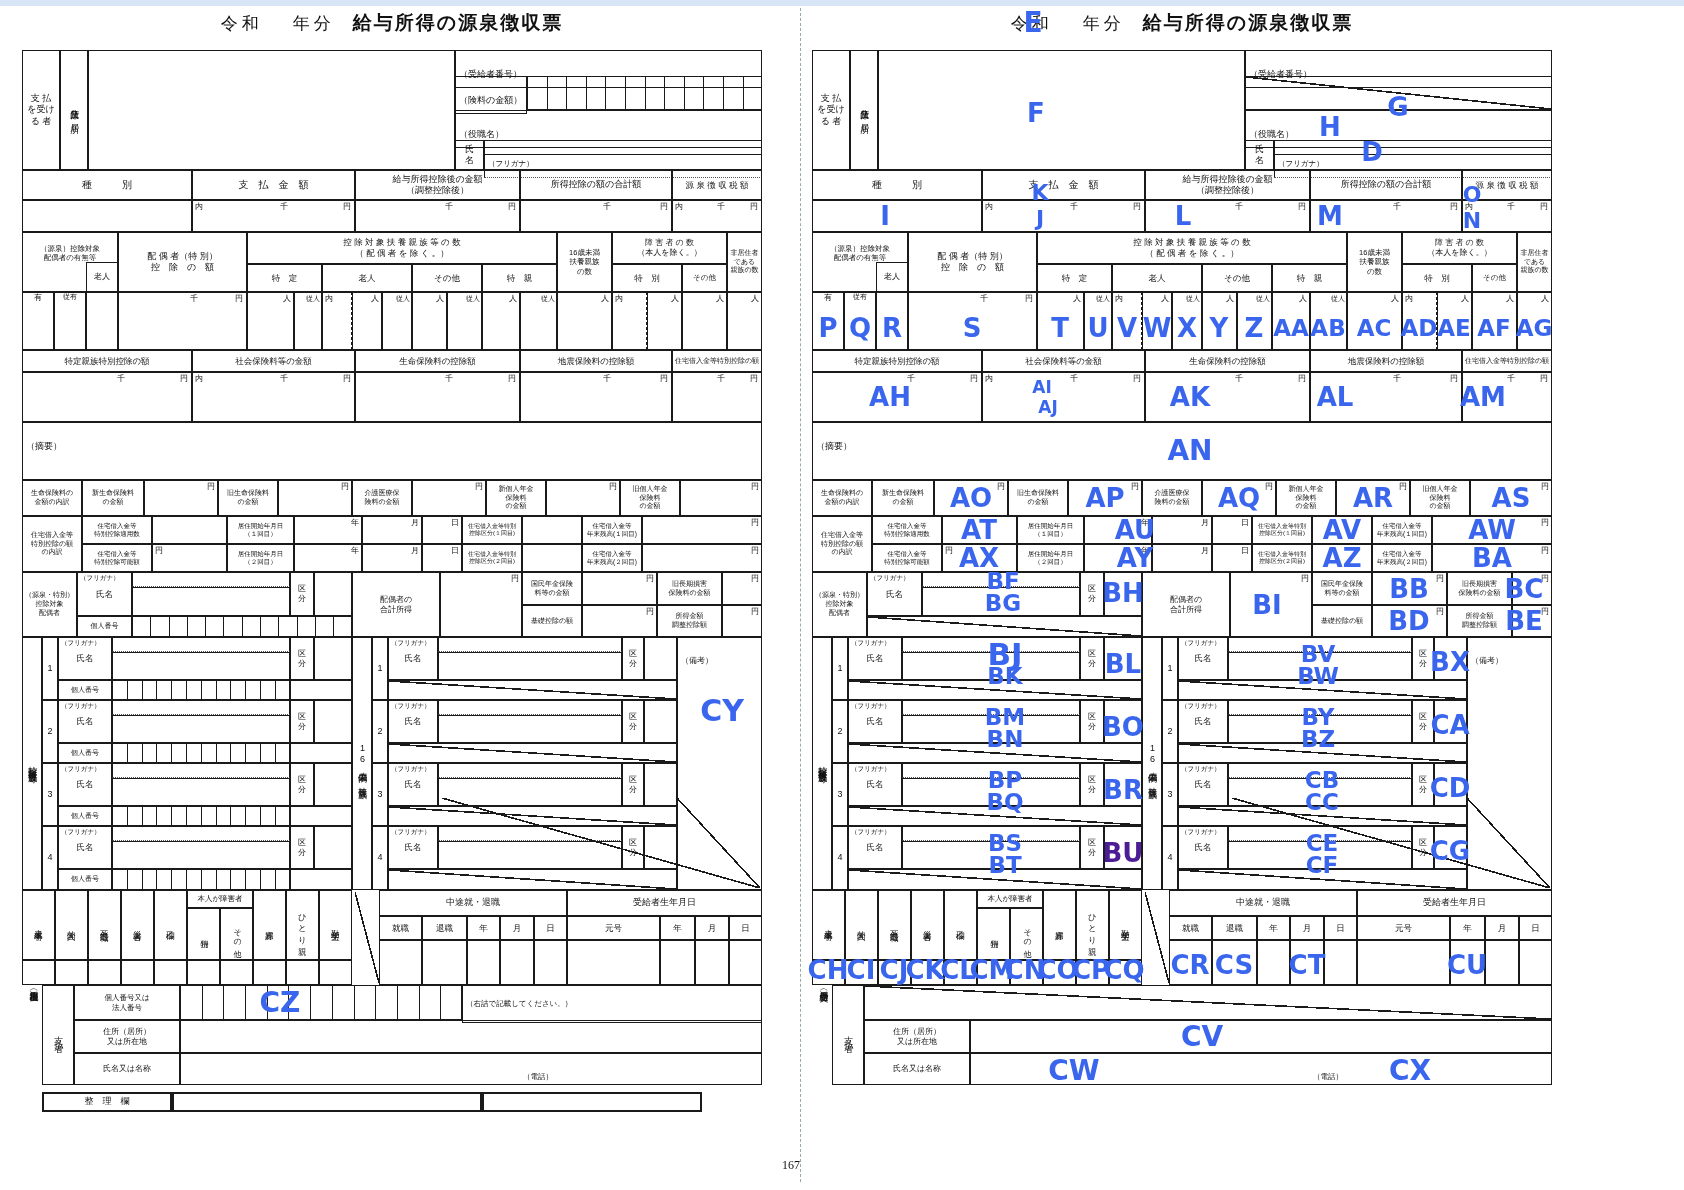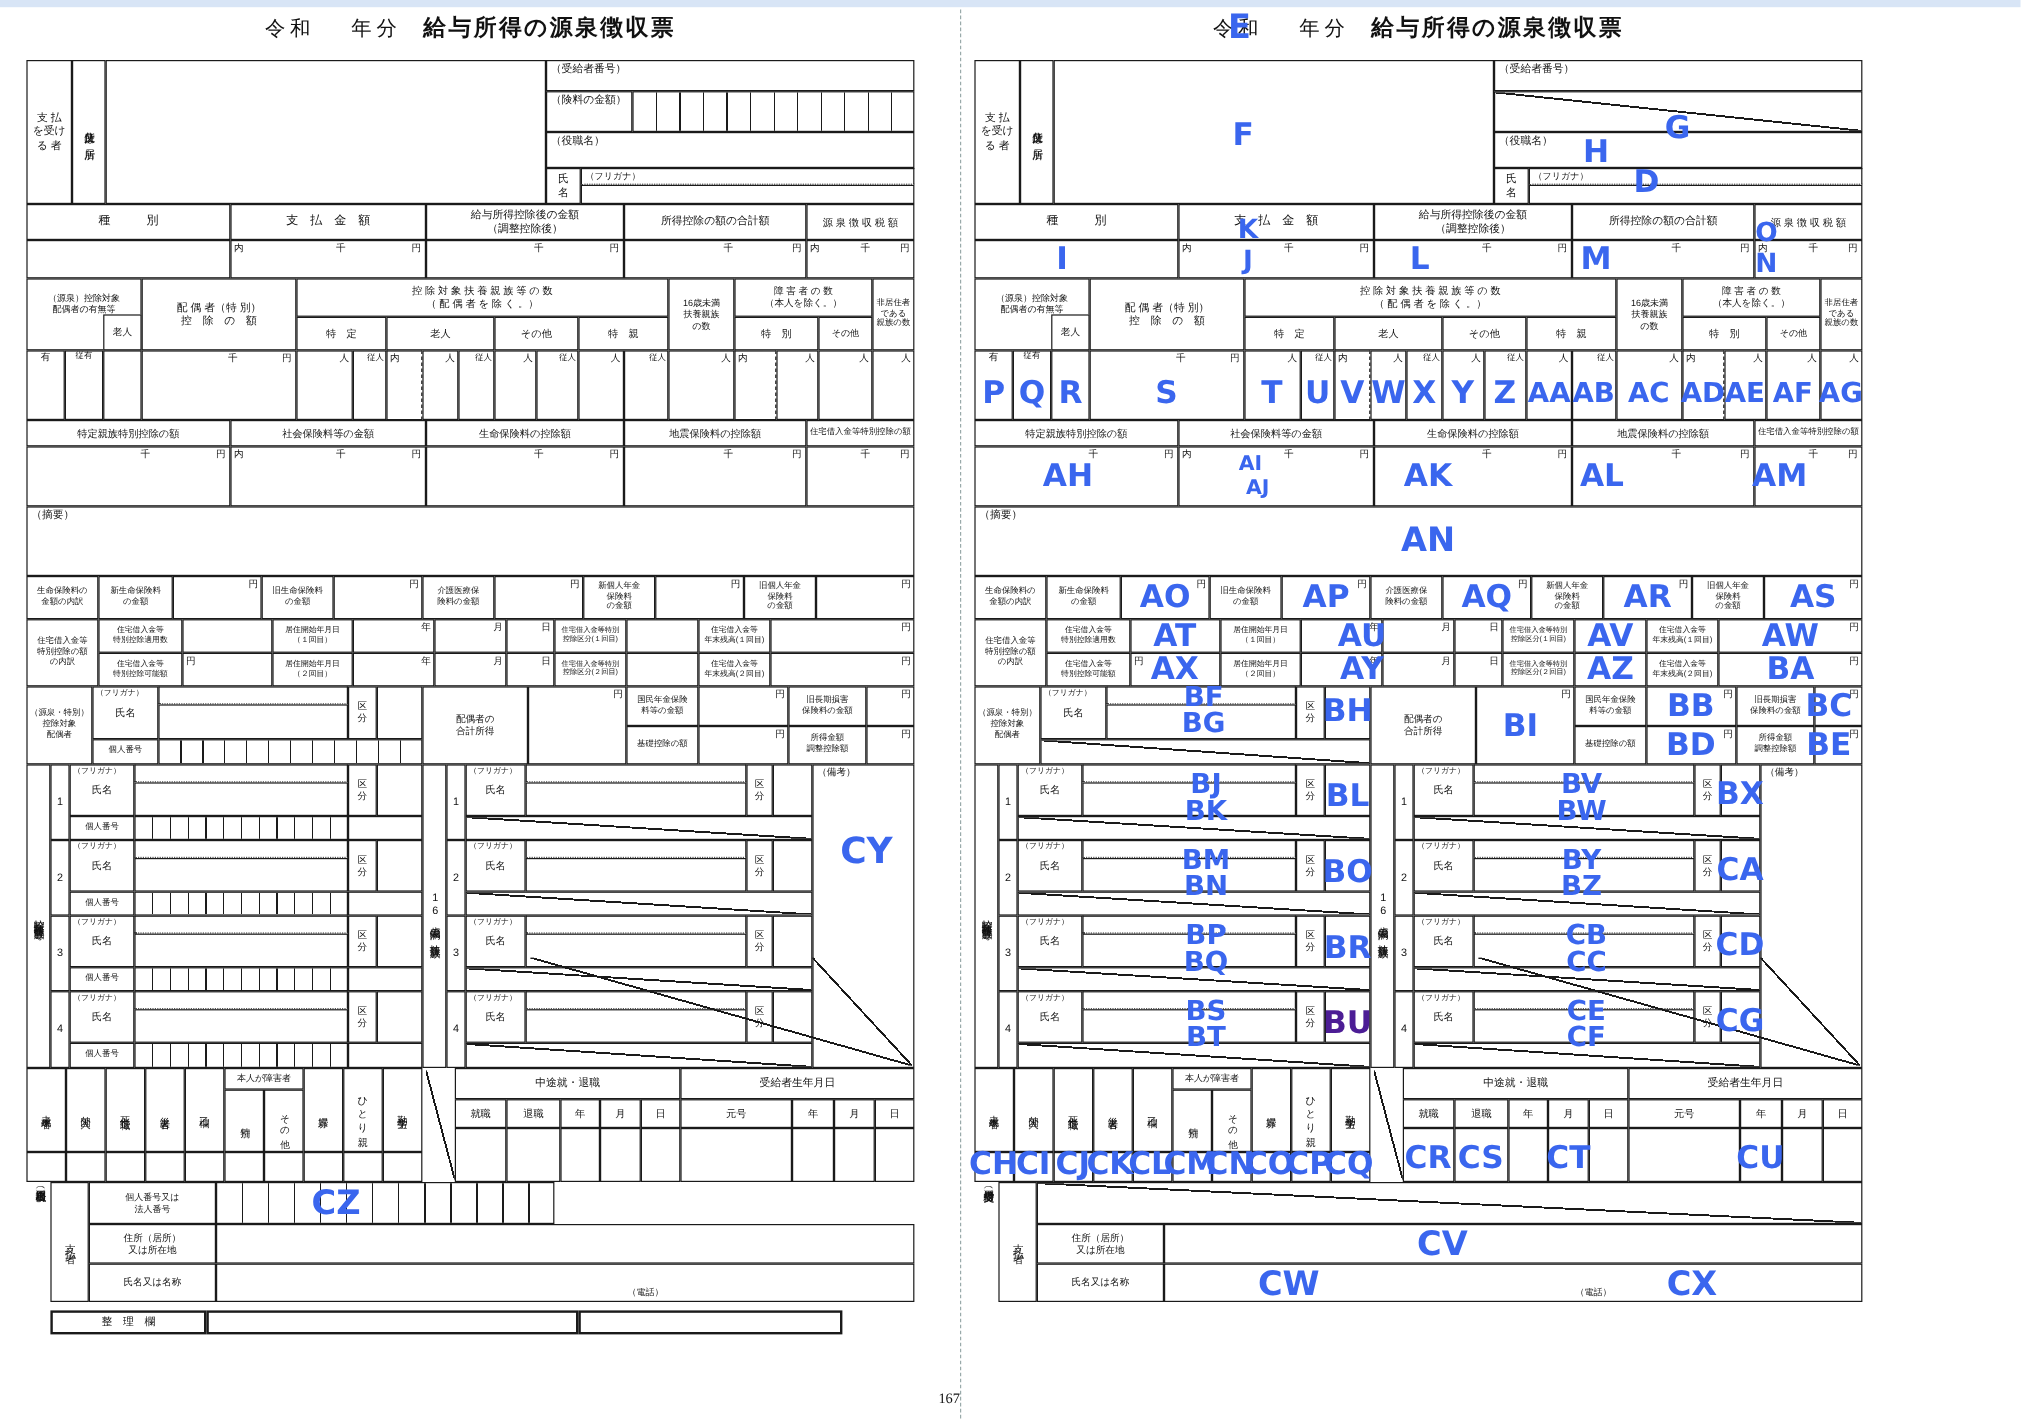--- a/index.html
+++ b/index.html
@@ -8,21 +8,21 @@
   .topstrip{position:absolute;left:0;top:0;width:1684px;height:6px;background:#d8e5f6;}
   .perf{position:absolute;top:8px;height:1174px;border-left:1px dashed #9aa;}
   .form-slot{position:absolute;top:50px;width:740px;height:1070px;}
   .ttl{position:absolute;top:-40px;left:0;width:740px;text-align:center;white-space:nowrap;}
   .tera{font-size:17px;letter-spacing:4px;}
   .egap{display:inline-block;width:30px;}
   .tmain{font-size:19px;font-weight:bold;margin-left:18px;letter-spacing:2px;}
   .c{position:absolute;box-sizing:border-box;border:1px solid #1a1a1a;display:flex;
      align-items:center;justify-content:center;text-align:center;white-space:pre-line;
      line-height:1.25;font-size:8.5px;background-clip:padding-box;}
-  .tl{align-items:flex-start;justify-content:flex-start;text-align:center;padding:1px 3px;}
+  .tl{align-items:flex-start;justify-content:flex-start;text-align:center;padding:18px 3px;}
   .v{writing-mode:vertical-rl;text-orientation:upright;letter-spacing:1px;}
   .nb{border:none;}
   .mk{position:absolute;font-size:8px;line-height:1;color:#111;}
   .dg{background-image:linear-gradient(to right top,transparent calc(50% - 0.8px),
       #1a1a1a calc(50% - 0.8px) calc(50% + 0.8px),transparent calc(50% + 0.8px));}
   .dot{border-bottom:1px dotted #555;}
   .ann{position:absolute;transform:translate(-50%,-50%);color:#3a66ee;font-weight:bold;
        font-size:26px;font-family:"DejaVu Sans","Liberation Sans",sans-serif;z-index:6;white-space:nowrap;}
   .pageno{position:absolute;left:782px;top:1158px;font-family:"Liberation Serif","DejaVu Serif",serif;font-size:12px;}
 </style>
@@ -322,20 +322,21 @@
   <div class="c" style="left:545px;top:890px;width:93px;height:45px;"></div>
   <div class="c" style="left:638px;top:890px;width:35px;height:45px;"></div>
   <div class="c" style="left:673px;top:890px;width:34px;height:45px;"></div>
   <div class="c" style="left:707px;top:890px;width:33px;height:45px;"></div>
 
   <div class="nb v" style="position:absolute;left:0;top:935px;width:18px;height:115px;font-size:9px;letter-spacing:0;">（税務署提出用）</div>
   <div class="c v" style="left:20px;top:935px;width:32px;height:100px;font-size:9px;letter-spacing:4px;">支払者</div>
   <div class="c" style="left:52px;top:935px;width:106px;height:35px;font-size:7.5px;">個人番号又は
 法人番号</div>
   <div class="c" style="left:158px;top:935px;width:282px;height:35px;background-image:repeating-linear-gradient(90deg,transparent 0 20.7px,#1a1a1a 20.7px 21.7px);"></div>
+  <div class="c tl" style="left:440px;top:935px;width:300px;height:35px;font-size:7.5px;align-items:center;">（右詰で記載してください。）</div>
 
   <div class="c" style="left:52px;top:970px;width:106px;height:33px;font-size:8px;">住所（居所）
 又は所在地</div>
   <div class="c" style="left:158px;top:970px;width:582px;height:33px;"></div>
   <div class="c" style="left:52px;top:1003px;width:106px;height:32px;font-size:8px;">氏名又は名称</div>
   <div class="c" style="left:158px;top:1003px;width:582px;height:32px;"><span class="mk" style="left:342px;bottom:4px;font-size:7.5px;">（電話）</span></div>
 
   <div class="c" style="left:20px;top:1042px;width:130px;height:20px;font-size:9px;border-width:2px;">整　理　欄</div>
   <div class="c" style="left:150px;top:1042px;width:310px;height:20px;border-width:2px;"></div>
   <div class="c" style="left:460px;top:1042px;width:220px;height:20px;border-width:2px;"></div>
@@ -690,21 +691,21 @@
         <div class="ann" style="left: 530px; top: 508px; color: rgb(58, 102, 238);">AZ</div>
         <div class="ann" style="left: 680px; top: 508px; color: rgb(58, 102, 238);">BA</div>
         <div class="ann" style="left: 191px; top: 531px; font-size: 23px; color: rgb(58, 102, 238);">BF</div>
         <div class="ann" style="left: 191px; top: 553px; font-size: 23px; color: rgb(58, 102, 238); text-align: center;">BG</div>
         <div class="ann" style="left: 311px; top: 543px; color: rgb(58, 102, 238);">BH</div>
         <div class="ann" style="left: 455px; top: 555px; color: rgb(58, 102, 238);">BI</div>
         <div class="ann" style="left: 597px; top: 539px; color: rgb(58, 102, 238);">BB</div>
         <div class="ann" style="left: 712px; top: 539px; color: rgb(58, 102, 238);">BC</div>
         <div class="ann" style="left: 597px; top: 571px; color: rgb(58, 102, 238);">BD</div>
         <div class="ann" style="left: 712px; top: 571px; color: rgb(58, 102, 238);">BE</div>
-        <div class="ann" style="left: 193px; top: 604px; font-size: 23px; color: rgb(58, 102, 238);">BJ</div>
+        <div class="ann" style="left: 193px; top: 604px; font-size: 31px; color: rgb(58, 102, 238);">BJ</div>
         <div class="ann" style="left: 193px; top: 626px; font-size: 23px; color: rgb(58, 102, 238);">BK</div>
         <div class="ann" style="left: 311px; top: 614px; color: rgb(58, 102, 238);">BL</div>
         <div class="ann" style="left: 506px; top: 604px; font-size: 23px; color: rgb(58, 102, 238);">BV</div>
         <div class="ann" style="left: 506px; top: 626px; font-size: 23px; color: rgb(58, 102, 238);">BW</div>
         <div class="ann" style="left: 638px; top: 612px; color: rgb(58, 102, 238);">BX</div>
         <div class="ann" style="left: 193px; top: 667px; font-size: 23px; color: rgb(58, 102, 238);">BM</div>
         <div class="ann" style="left: 193px; top: 689px; font-size: 23px; color: rgb(58, 102, 238);">BN</div>
         <div class="ann" style="left: 311px; top: 677px; color: rgb(58, 102, 238);">BO</div>
         <div class="ann" style="left: 506px; top: 667px; font-size: 23px; color: rgb(58, 102, 238);">BY</div>
         <div class="ann" style="left: 506px; top: 689px; font-size: 23px; color: rgb(58, 102, 238);">BZ</div>

